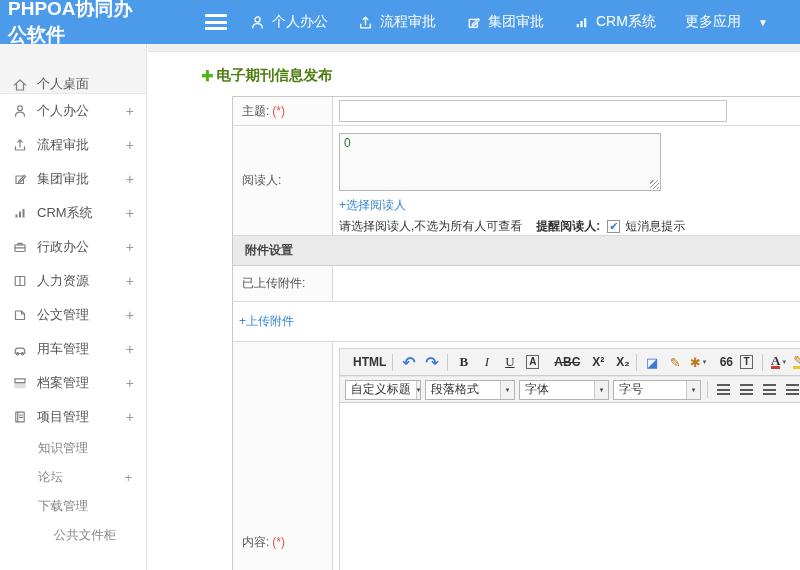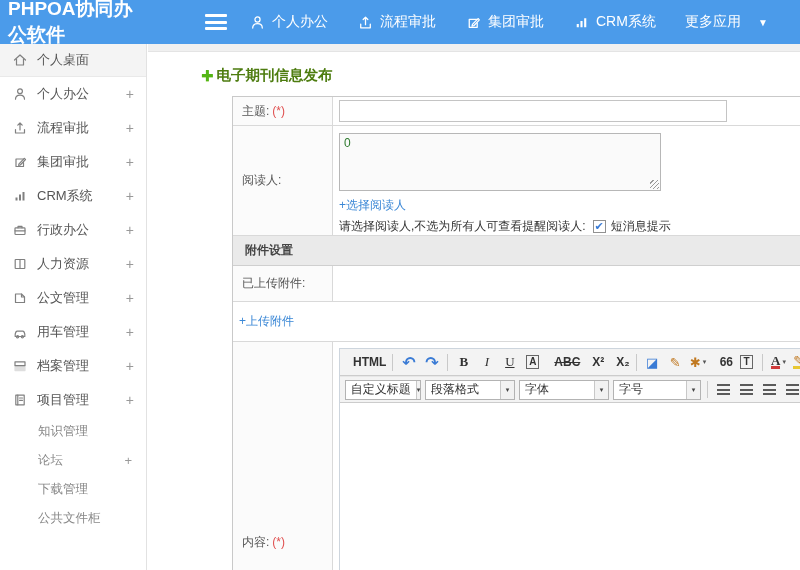--- a/index.html
+++ b/index.html
@@ -18,21 +18,21 @@
   .topnav .tn-item { display:flex; align-items:center; font-size:14px; margin-right:29px; cursor:pointer; }
   .topnav .tn-item .ticon { width:17px; height:17px; margin-right:6px; color:#fff; }
   .topnav .tn-item .ticon svg { width:100%; height:100%; display:block; }
   .tn-caret { font-size:10px; margin-left:-12px; cursor:pointer; }
 
   
   .sidebar { position:absolute; left:0; top:44px; width:147px; height:526px; background:#fff;
     border-right:1px solid #e2e2e2; }
   .sb-item { height:34px; display:flex; align-items:center; padding:0 12px; cursor:pointer; color:#555;
     font-size:13px; }
-  .sb-item.active { background:#f4f4f4; border-bottom:1px solid #e9e9e9; height:33px; }
+  .sb-item.active { background:#f4f4f4; border-bottom:1px solid #e9e9e9; height:50px;align-items:flex-end; }
   .sb-item .sicon { width:16px; height:16px; margin-right:9px; color:#808080; flex:none; }
   .sb-item .sicon svg { width:100%; height:100%; display:block; }
   .sb-item .sb-label { flex:1; white-space:nowrap; }
   .sb-item .sb-exp { color:#999; font-size:14px; font-weight:400; }
   .sb-sub { padding:0; }
   .sb-subitem { height:29px; display:flex; align-items:center; padding:0 14px 0 38px; cursor:pointer;
     color:#888; font-size:12.5px; }
   .sb-subitem .sb-label { flex:1; }
   .sb-subitem .sb-exp { color:#999; font-size:13px; }
 
@@ -57,21 +57,21 @@
   .subject-input { width:388px; height:22px; border:1px solid #c4c4c4; background:#fff; padding:0 4px;
     font-size:12px; outline:none; }
   .row-readers { height:110px; }
   .readers-ta { position:relative; width:322px; height:58px; border:1px solid #b7b7b7; background:#fafafa;
     color:#2d7a2d; font-size:12px; padding:2px 4px; margin-top:3px; overflow:hidden; }
   .ta-grip { position:absolute; right:1px; bottom:1px; width:9px; height:9px;
     background:repeating-linear-gradient(135deg,transparent 0 2px,#9a9a9a 2px 3px); cursor:nwse-resize; }
   .lnk { color:#3a87d6; text-decoration:none; cursor:pointer; display:inline-block; }
   .readers-link { margin:6px 0 4px; }
   .readers-hintline { color:#333; display:flex; align-items:center; }
-  .hint-bold { font-weight:normal; }
+  .hint-bold { font-weight:bold; margin-left:14px; }
   .chk { width:13px; height:13px; border:1px solid #919191; background:#fff; display:inline-flex;
     align-items:center; justify-content:center; margin:0 5px 0 7px; cursor:pointer;
     color:#3a7bd5; font-size:11px; line-height:1; font-weight:bold; }
   .row-secthead { height:30px; background:#eaeaea; border-bottom:1px solid #cfcfcf; display:flex;
     align-items:center; padding-left:12px; font-weight:bold; color:#444; }
   .row-uploaded { height:36px; }
   .row-attach { height:40px; }
   .row-attach .fcell-r { display:flex; align-items:center; }
   .row-uploaded .fcell-r { display:flex; align-items:center; }
   .row-content { height:400px; }
@@ -280,21 +280,21 @@
           <span class="sb-label" style="padding-left: 0px;">知识管理</span>
         </div>
         <div class="sb-subitem">
           <span class="sb-label" style="padding-left: 0px;">论坛</span>
           <span class="sb-exp">+</span>
         </div>
         <div class="sb-subitem">
           <span class="sb-label" style="padding-left: 0px;">下载管理</span>
         </div>
         <div class="sb-subitem">
-          <span class="sb-label" style="padding-left: 0px;">公共文件柜</span>
+          <span class="sb-label" style="padding-left: 0px; text-align: center;">公共文件柜</span>
         </div>
       </div>
     </div>
 
   <div class="main">
     <div class="main-topstrip"></div>
     <div class="page-title">
       <span class="plus-ic">✚</span>
       <span class="pt-text">电子期刊信息发布</span>
     </div>

